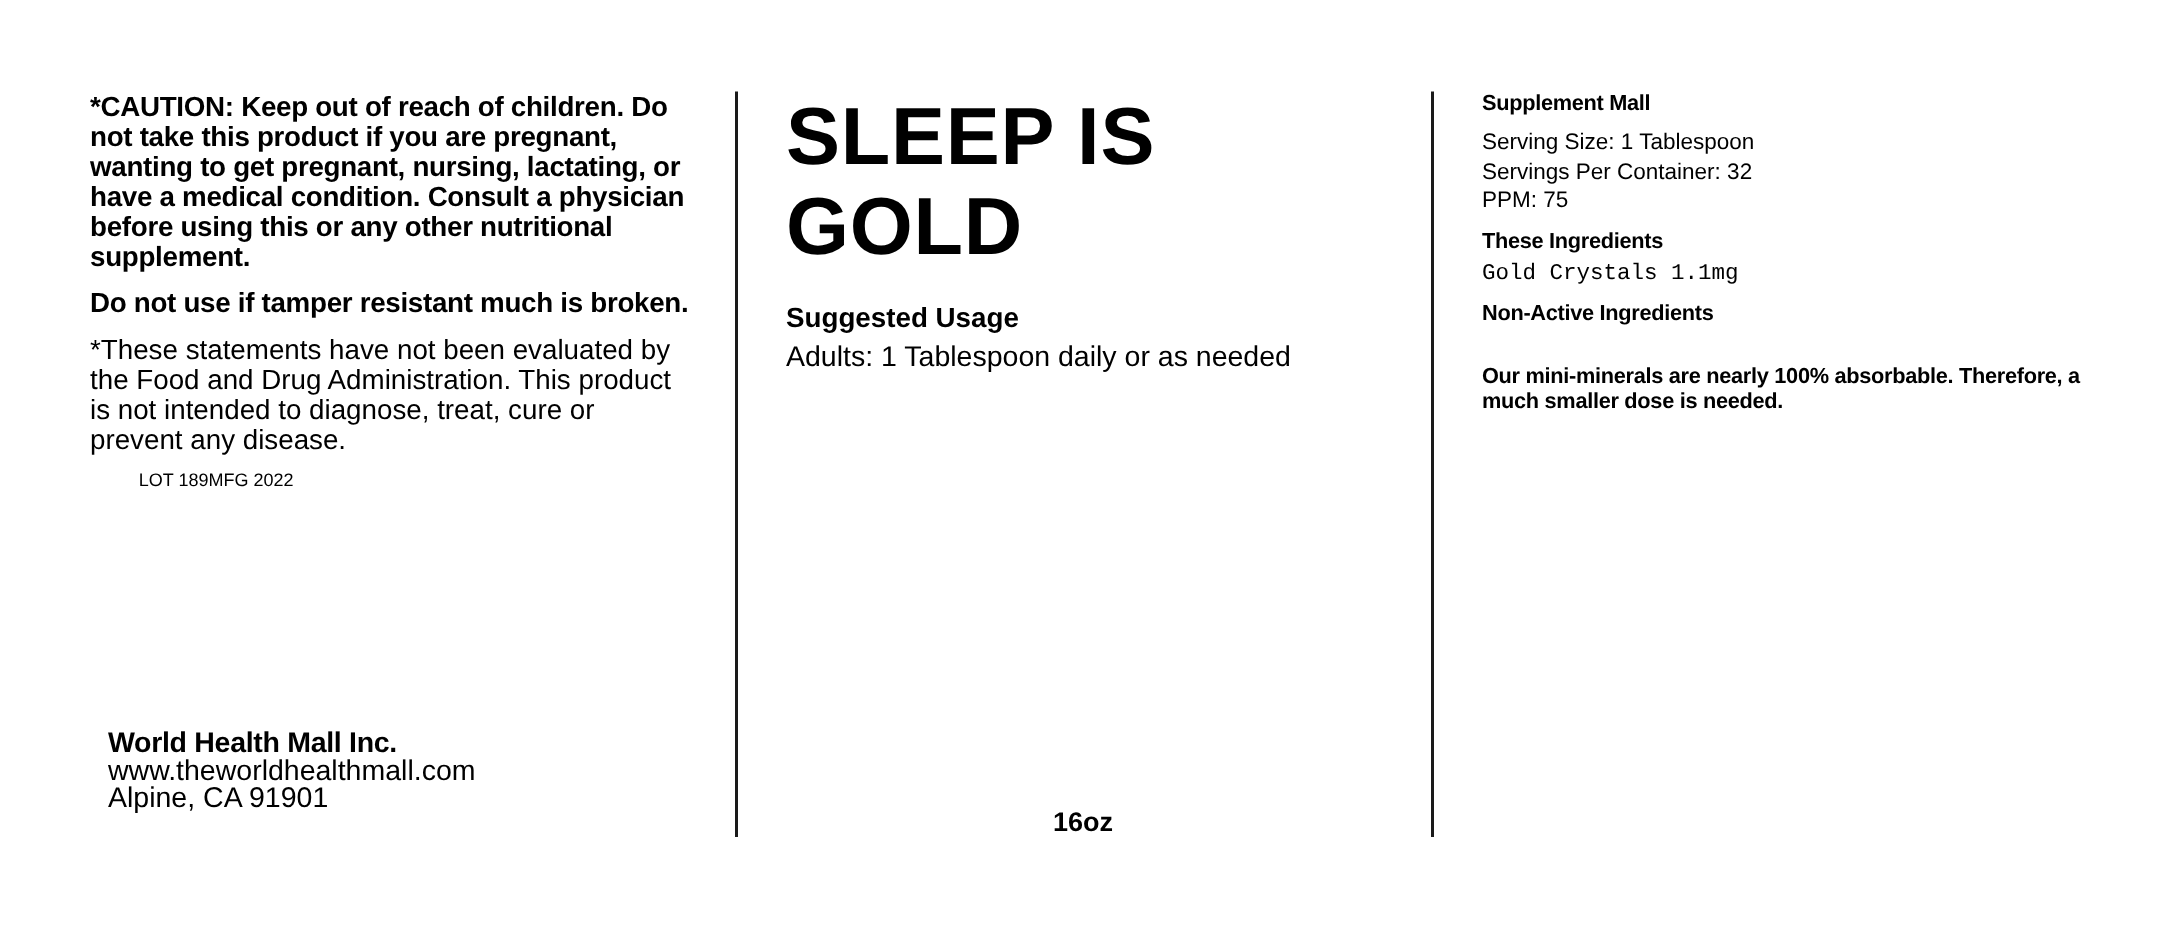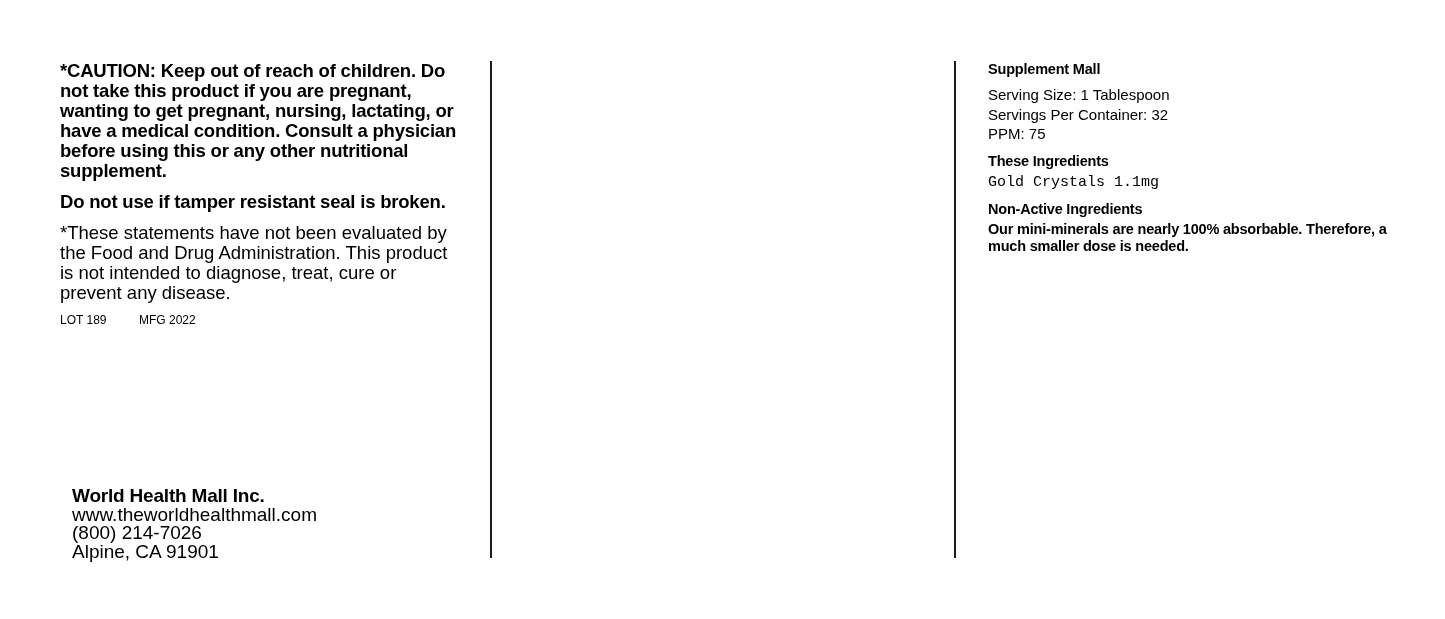--- a/index.html
+++ b/index.html
@@ -46,21 +46,21 @@
     .fda {
       margin-top: 11px;
       font-size: 18.5px;
       line-height: 20px;
     }
     .lot-line {
       margin-top: 9px;
       font-size: 12px;
       line-height: 16px;
     }
-    .lot-line span { display: inline-block; }
+    .lot-line span { display: inline-block; text-align: right; }
     .lot-line .lot { width: 79px; }
 
     .company {
       position: absolute;
       left: 12px; top: 426px;
       font-size: 19px;
       line-height: 18.5px;
     }
     .company .name { font-weight: bold; letter-spacing: -0.2px; }
 
@@ -101,50 +101,55 @@
       letter-spacing: -0.2px;
     }
     .facts-body {
       font-size: 15px;
       line-height: 19.5px;
     }
     .facts-block { margin-top: 8px; }
     .facts-sec { margin-top: 9px; }
     .facts-sec .facts-body { margin-top: 4px; font-family: Liberation Mono, monospace; }
     .absorb {
-      margin-top: 4px;
+      margin-top: 26px;
       font-weight: bold;
       font-size: 14.5px;
       line-height: 17px;
       letter-spacing: -0.2px;
     }
   </style>
 </head>
 <body>
 
 <div class="label">
 
   <div class="panel panel-left">
     <p class="caution">*CAUTION:  Keep out of reach of children. Do not take this product if you are pregnant, wanting to get pregnant, nursing, lactating, or have a medical condition. Consult a physician before using this or any other nutritional supplement.</p>
-    <p class="tamper">Do not use if tamper resistant seal is broken.</p>
+    <p class="tamper">Do not use if tamper resistant much is broken.</p>
     <p class="fda">*These statements have not been evaluated by the Food and Drug Administration. This product is not intended to diagnose, treat, cure or prevent any disease.</p>
     <div class="lot-line">
       <span class="lot">LOT  189</span><span class="mfg">MFG  2022</span>
     </div>
 
     <div class="company">
       <div class="name">World Health Mall Inc.</div>
       <div>www.theworldhealthmall.com</div>
-      <div>(800) 214-7026</div>
       <div>Alpine, CA 91901</div>
     </div>
   </div>
 
   <div class="divider divider-1"></div>
 
+  <div class="panel panel-center">
+    <h1 class="product-title">SLEEP IS GOLD</h1>
+    <h2 class="usage-heading">Suggested Usage</h2>
+    <p class="usage-text">Adults: 1 Tablespoon daily or as needed</p>
+    <div class="volume">16oz</div>
+  </div>
 
   <div class="divider divider-2"></div>
 
   <div class="panel panel-right">
     <div class="facts-heading">Supplement Mall</div>
     <div class="facts-block">
       <div class="facts-body">Serving Size: 1 Tablespoon</div>
       <div class="facts-body">Servings Per Container: 32</div>
       <div class="facts-body">PPM: 75</div>
     </div>

